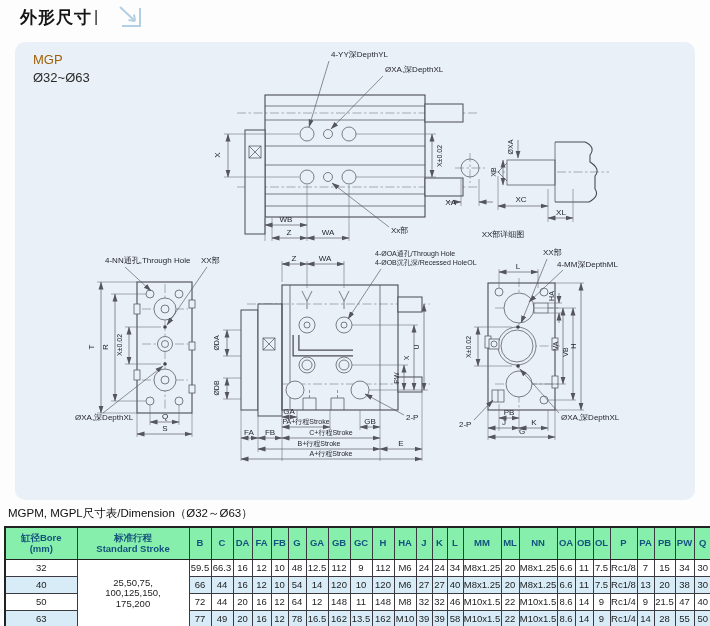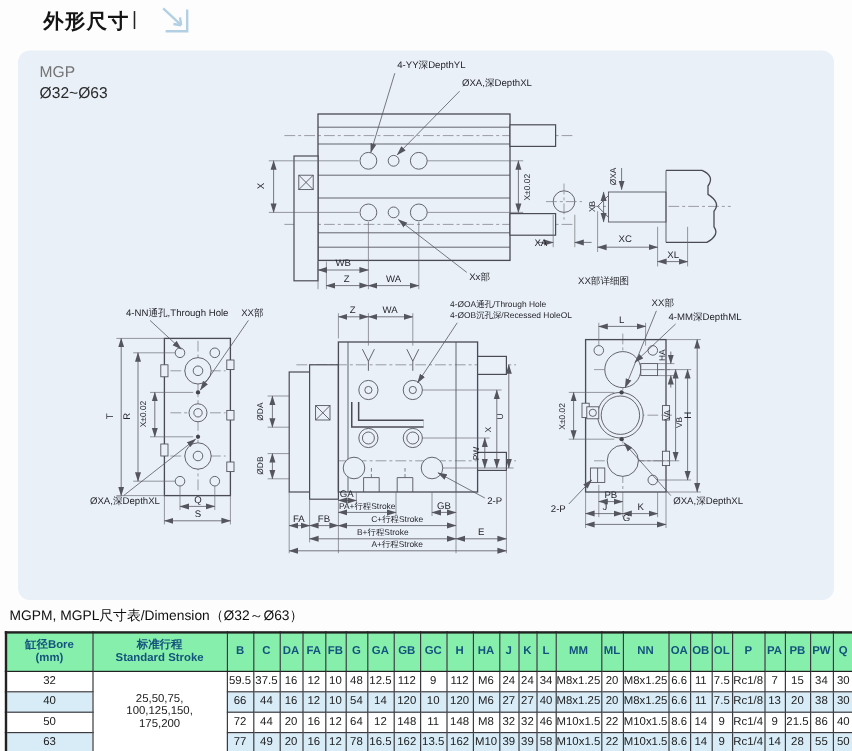--- a/index.html
+++ b/index.html
@@ -1,23 +1,23 @@
 <!DOCTYPE html>
 <html><head>
 <meta charset="utf-8">
 <style>
   html,body{margin:0;padding:0;background:#fff;}
   .page{position:relative;width:710px;height:626px;background:#fdfdfe;font-family:"Liberation Sans",sans-serif;overflow:hidden;}
-  .title-row{position:absolute;left:36px;top:4px;display:flex;align-items:center;}
+  .title-row{position:absolute;left:20px;top:4px;display:flex;align-items:center;}
   .title-cn{font-size:17px;font-weight:bold;color:#141414;letter-spacing:1px;}
   .title-sep{font-size:16px;color:#222;margin:0 6px 0 2px;font-weight:300;}
   .title-en{font-size:15px;color:#1d1d1d;}
   .title-arrow{margin-left:10px;}
   .panel{position:absolute;left:15px;top:42px;width:680px;height:458px;background:#e9f0f8;border-radius:10px;}
-  .model-label{position:absolute;left:18px;top:10px;font-size:13px;color:#737373;}
+  .model-label{position:absolute;left:18px;top:10px;font-size:13px;color:#a16207;}
   .bore-range{position:absolute;left:18px;top:28px;font-size:13px;color:#2a2a2a;}
   svg.drawing{position:absolute;left:0;top:0;}
   .table-title{position:absolute;left:8px;top:506px;font-size:11.5px;color:#101010;}
   table.dims{position:absolute;left:4px;top:526px;width:702px;border-collapse:collapse;table-layout:fixed;font-size:9.5px;}
   table.dims th,table.dims td{border:1px solid #3a3a40;text-align:center;vertical-align:middle;padding:0;height:16px;line-height:1.12;color:#1c1c1c;background:#fff;}
   table.dims thead th{background:#86efac;color:#14537d;font-weight:bold;height:31px;font-size:9.5px;border-bottom:1.5px solid #222;}
   table.dims{border:2px solid #222;}
   table.dims tr.alt td{background:#d8ecf8;}
   table.dims td.stroke-cell{background:#fff;}
   
@@ -439,21 +439,21 @@
       </thead>
     <tbody id="table-body">
         <tr>
           <td>32</td>
           <td class="stroke-cell" rowspan="4">
             <div>25,50,75,</div>
             <div>100,125,150,</div>
             <div>175,200</div>
           </td>
           <td>59.5</td>
-          <td>37.5</td>
+          <td>66.3</td>
           <td>16</td>
           <td>12</td>
           <td>10</td>
           <td>48</td>
           <td>12.5</td>
           <td>112</td>
           <td>9</td>
           <td>112</td>
           <td>M6</td>
           <td>24</td>
@@ -517,21 +517,21 @@
           <td>46</td>
           <td>M10x1.5</td>
           <td>22</td>
           <td>M10x1.5</td>
           <td>8.6</td>
           <td>14</td>
           <td>9</td>
           <td>Rc1/4</td>
           <td>9</td>
           <td>21.5</td>
-          <td>86</td>
+          <td>47</td>
           <td>40</td>
         </tr>
         <tr class="alt">
           <td>63</td>
           <td>77</td>
           <td>49</td>
           <td>20</td>
           <td>16</td>
           <td>12</td>
           <td>78</td>

